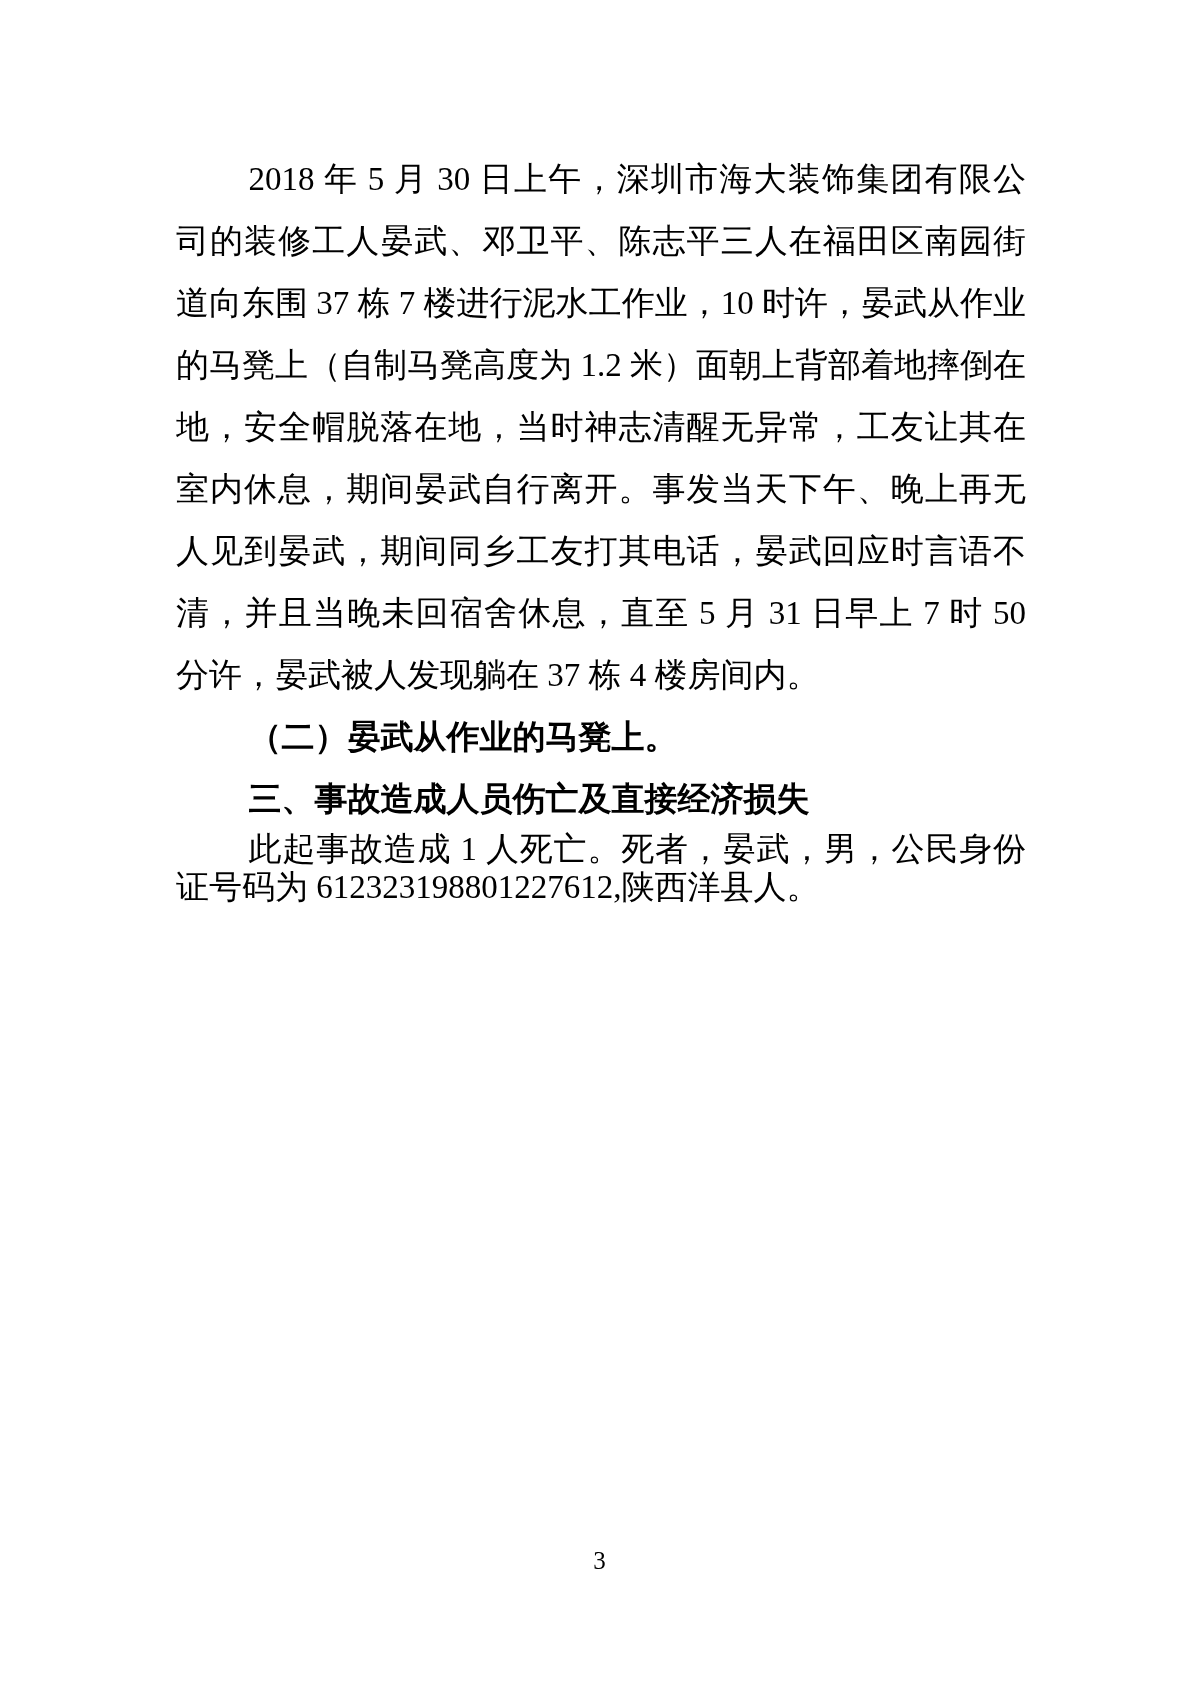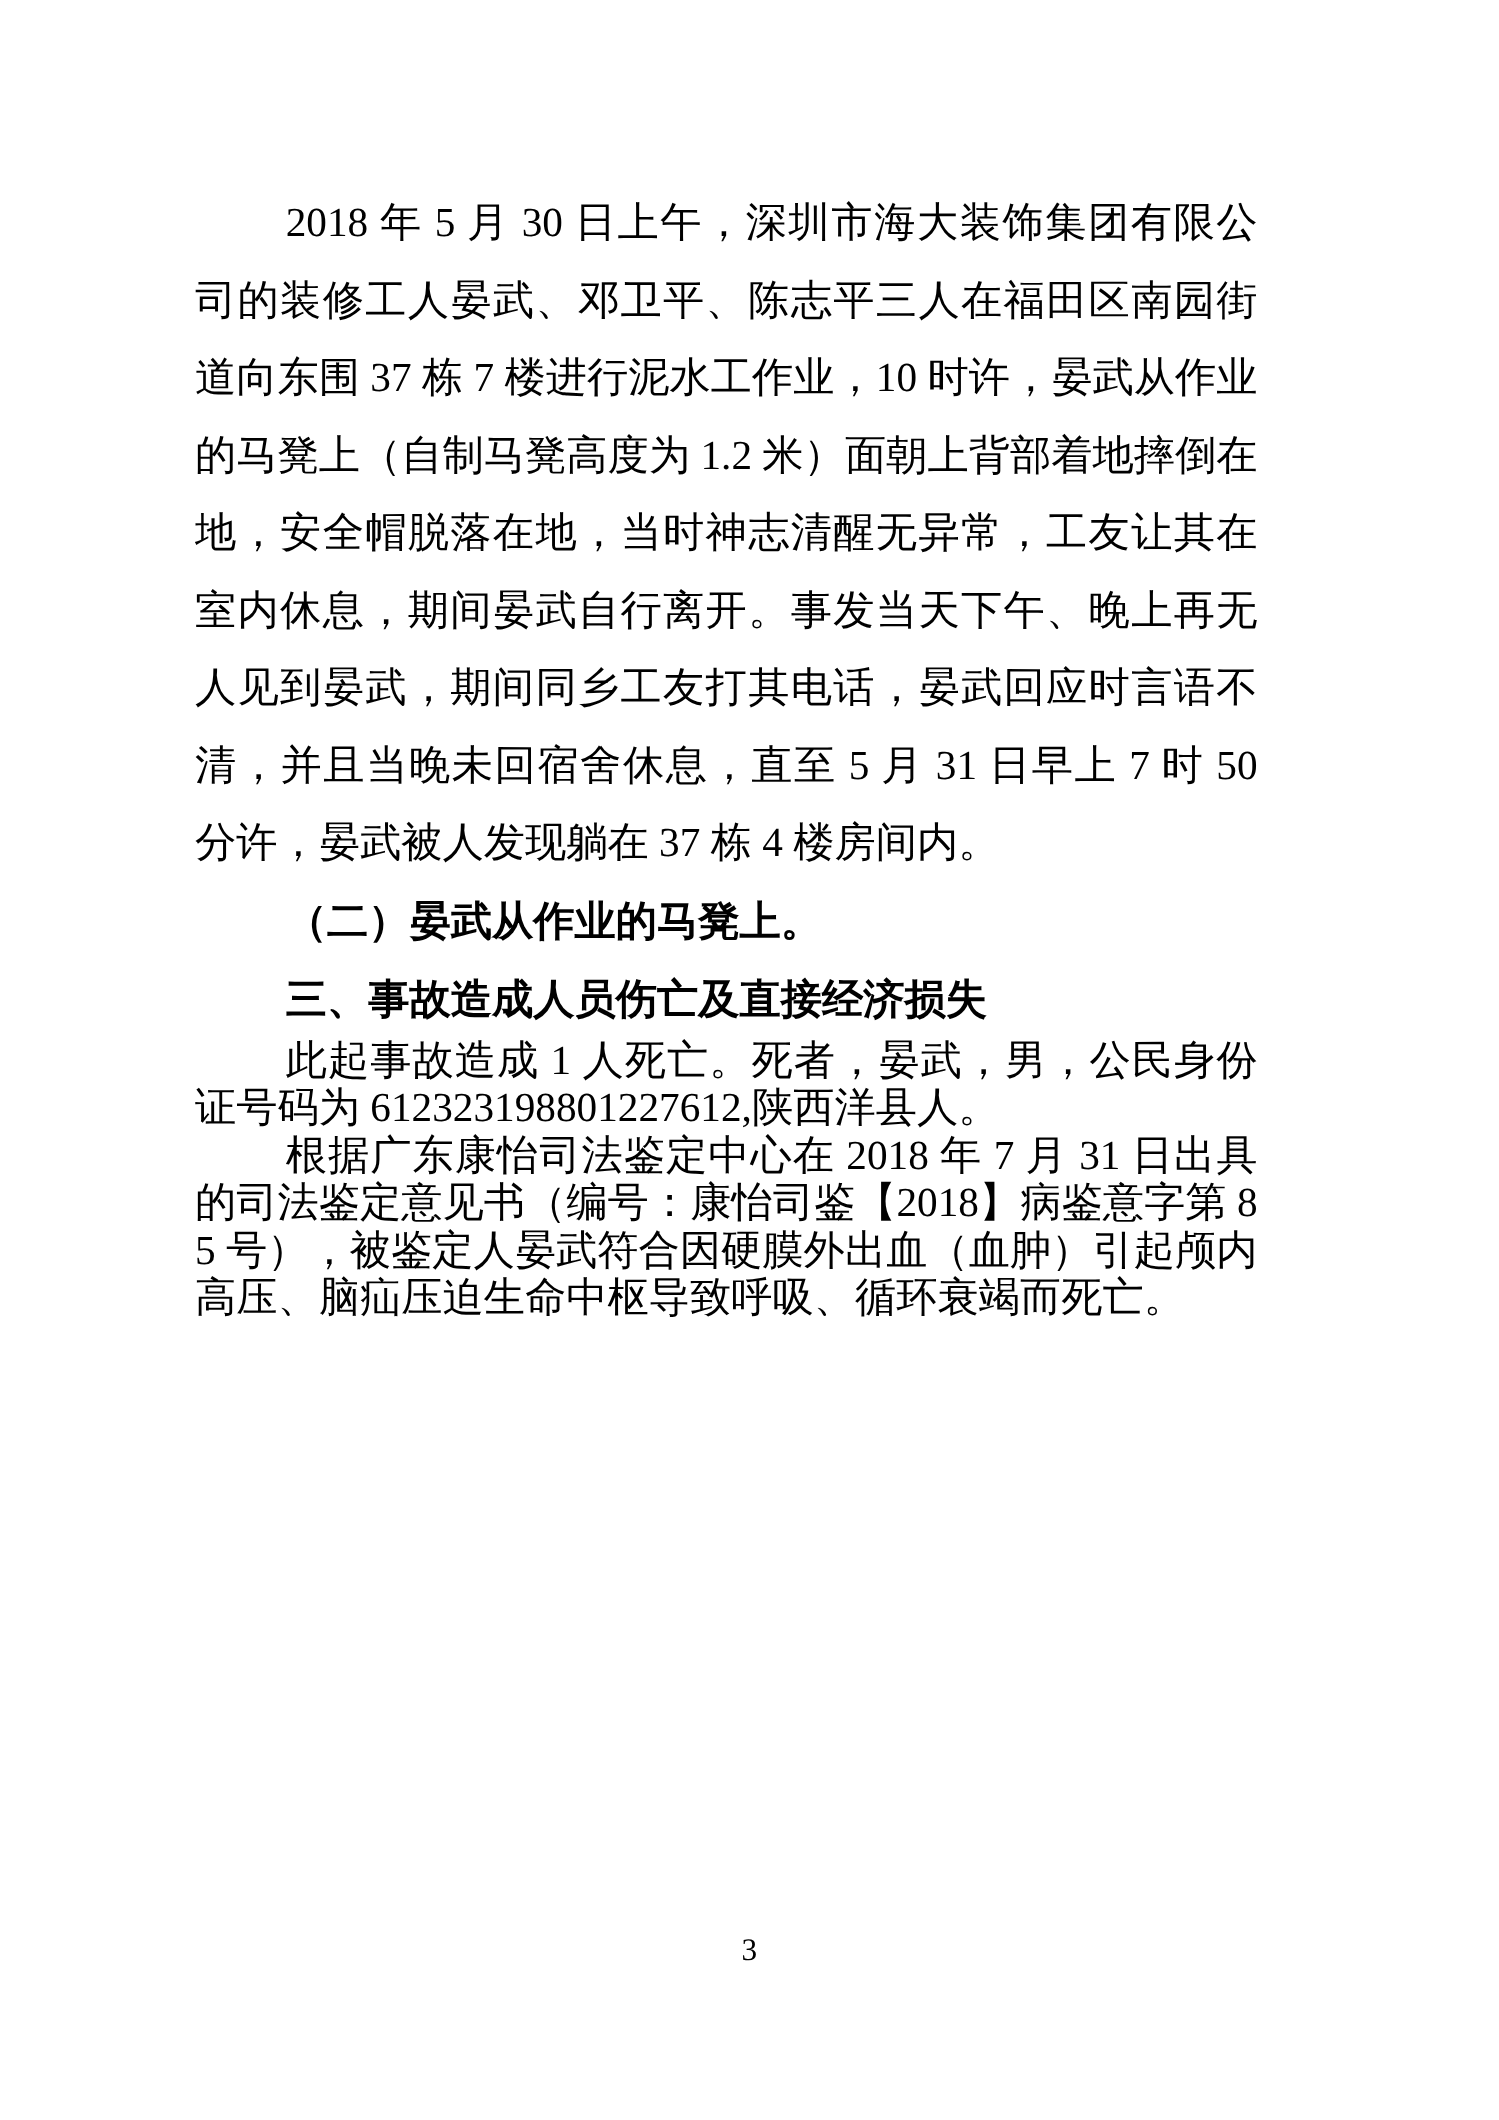--- a/index.html
+++ b/index.html
@@ -11,21 +11,21 @@
   .page {
     position: relative;
     width: 1199px;
     height: 1696px;
     background: #ffffff;
     color: #000000;
     overflow: hidden;
   }
   .content {
     position: absolute;
-    left: 156px;
+    left: 176px;
     top: 148px;
     width: 850px;
   }
   .para {
     margin: 0;
     font-family: "Liberation Serif", "DejaVu Serif", serif;
     font-size: 33px;
     line-height: 62px;
     font-weight: 400;
     text-align: justify;
@@ -59,16 +59,15 @@
 </style>
 </head>
 <body>
 
 <div class="page">
   <div class="content">
     <p class="para">2018 年 5 月 30 日上午，深圳市海大装饰集团有限公司的装修工人晏武、邓卫平、陈志平三人在福田区南园街道向东围 37 栋 7 楼进行泥水工作业，10 时许，晏武从作业的马凳上（自制马凳高度为 1.2 米）面朝上背部着地摔倒在地，安全帽脱落在地，当时神志清醒无异常，工友让其在室内休息，期间晏武自行离开。事发当天下午、晚上再无人见到晏武，期间同乡工友打其电话，晏武回应时言语不清，并且当晚未回宿舍休息，直至 5 月 31 日早上 7 时 50 分许，晏武被人发现躺在 37 栋 4 楼房间内。</p>
     <p class="heading">（二）晏武从作业的马凳上。</p>
     <p class="heading">三、事故造成人员伤亡及直接经济损失</p>
     <p class="para tight">此起事故造成 1 人死亡。死者，晏武，男，公民身份证号码为 612323198801227612,陕西洋县人。</p>
-    <p class="para tight">根据广东康怡司法鉴定中心在 2018 年 7 月 31 日出具的司法鉴定意见书（编号：康怡司鉴【2018】病鉴意字第 85 号），被鉴定人晏武符合因硬膜外出血（血肿）引起颅内高压、脑疝压迫生命中枢导致呼吸、循环衰竭而死亡。</p>
   </div>
   <div class="page-number">3</div>
 </div>
 
 </body></html>

